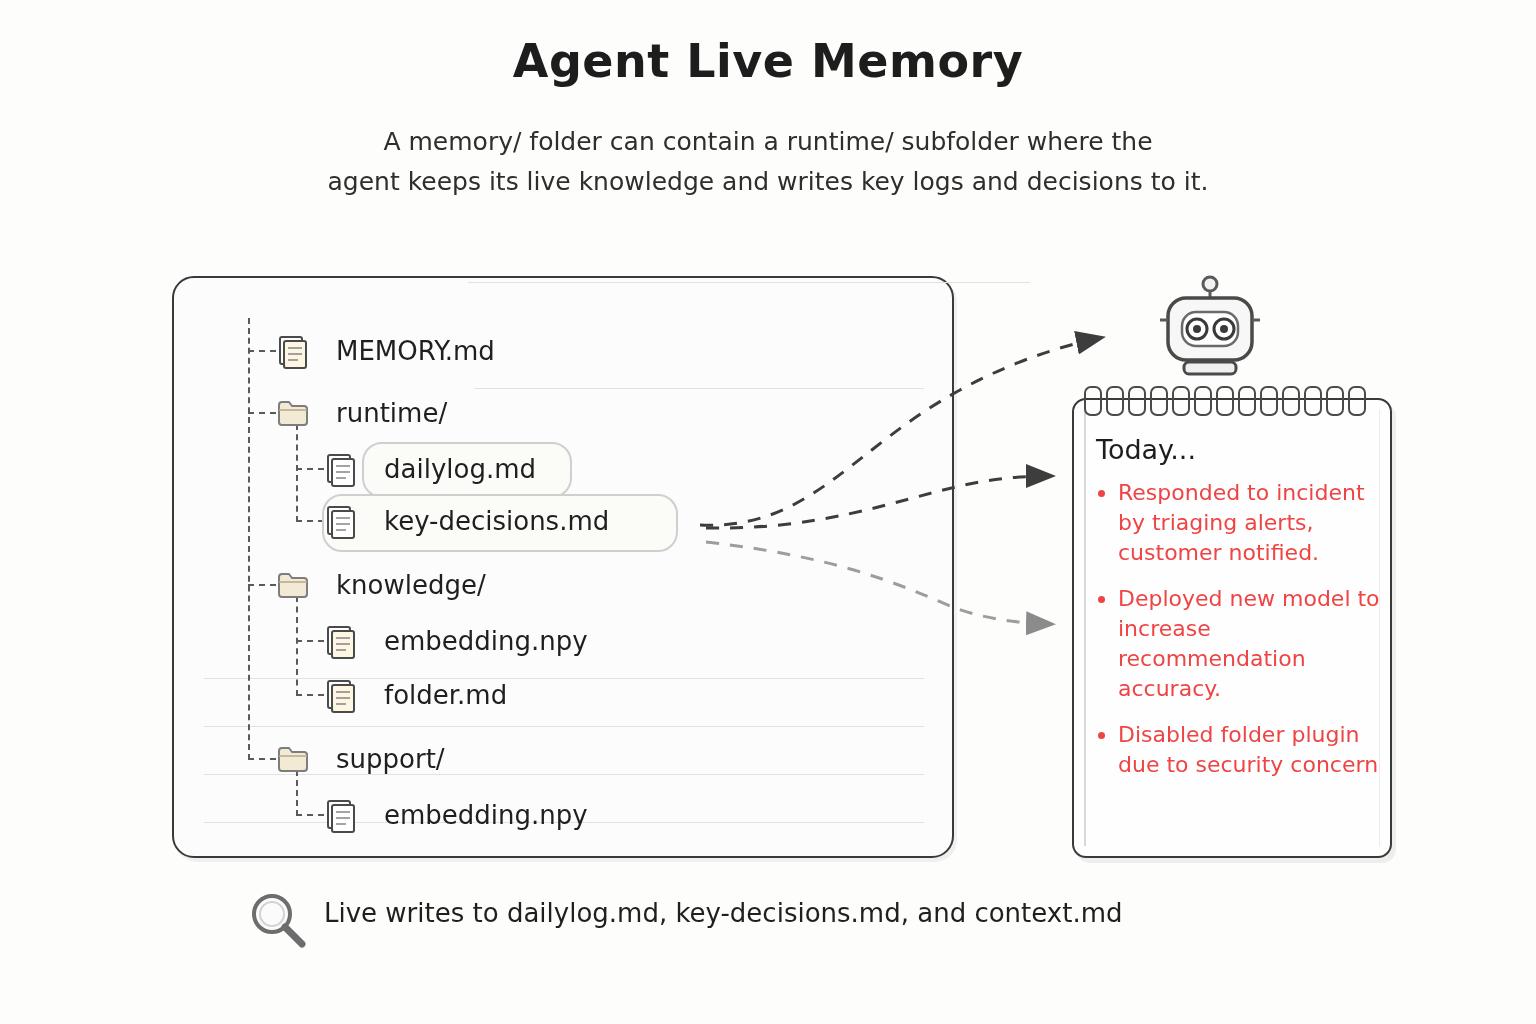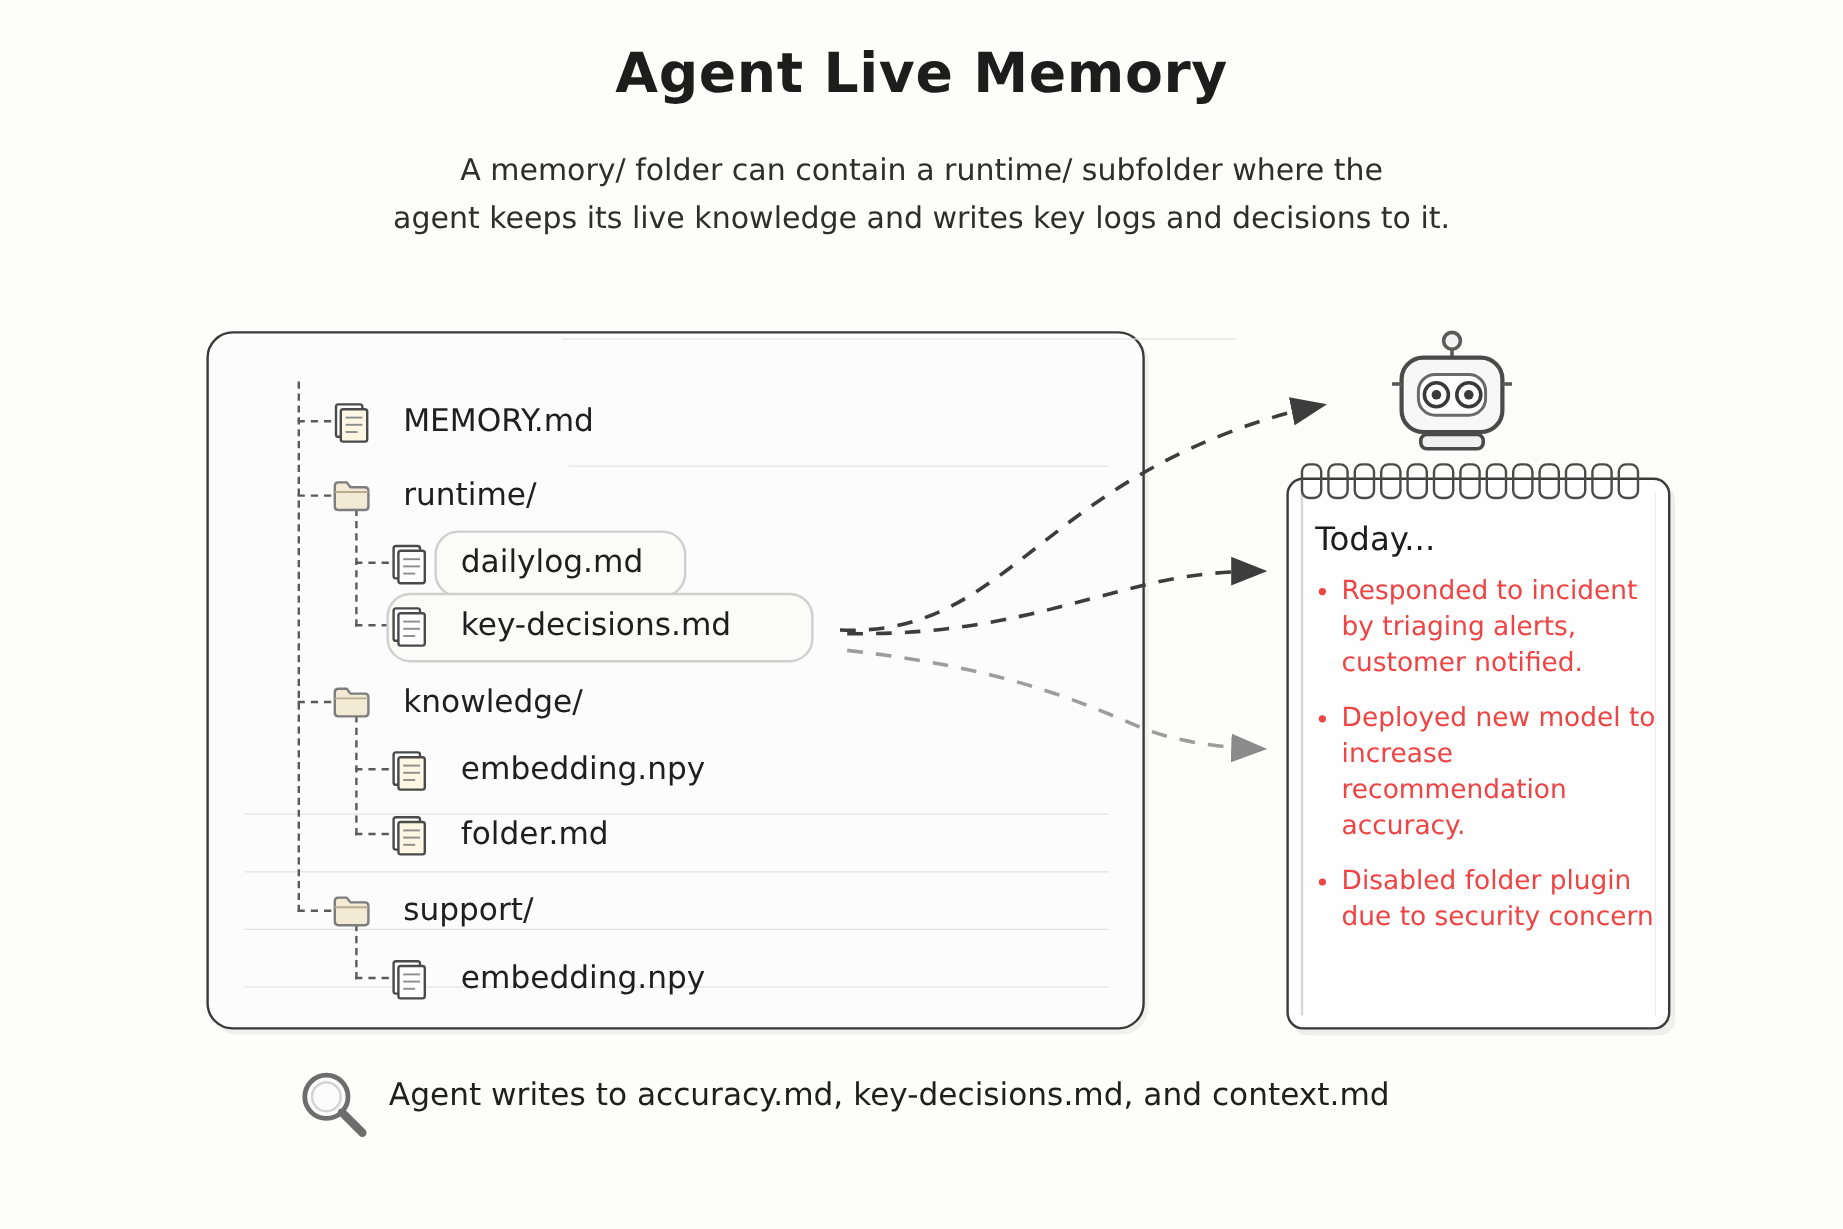--- a/index.html
+++ b/index.html
@@ -381,15 +381,15 @@
   <div class="spiral" style="left:1326px; top:386px;"></div>
   <div class="spiral" style="left:1348px; top:386px;"></div>
 
   <div id="magnifier">
     <svg width="64" height="64" viewBox="0 0 64 64">
       <circle cx="26" cy="26" r="18" fill="#fbfbfb" stroke="#6d6d6d" stroke-width="4"></circle>
       <circle cx="26" cy="26" r="12" fill="none" stroke="#d2d2d2" stroke-width="2"></circle>
       <line x1="39" y1="39" x2="56" y2="56" stroke="#6d6d6d" stroke-width="7" stroke-linecap="round"></line>
     </svg>
   </div>
-  <div id="caption">Agent writes to accuracy.md, key-decisions.md, and context.md</div>
+  <div id="caption">Live writes to dailylog.md, key-decisions.md, and context.md</div>
 
 </div>
 
 </body></html>

